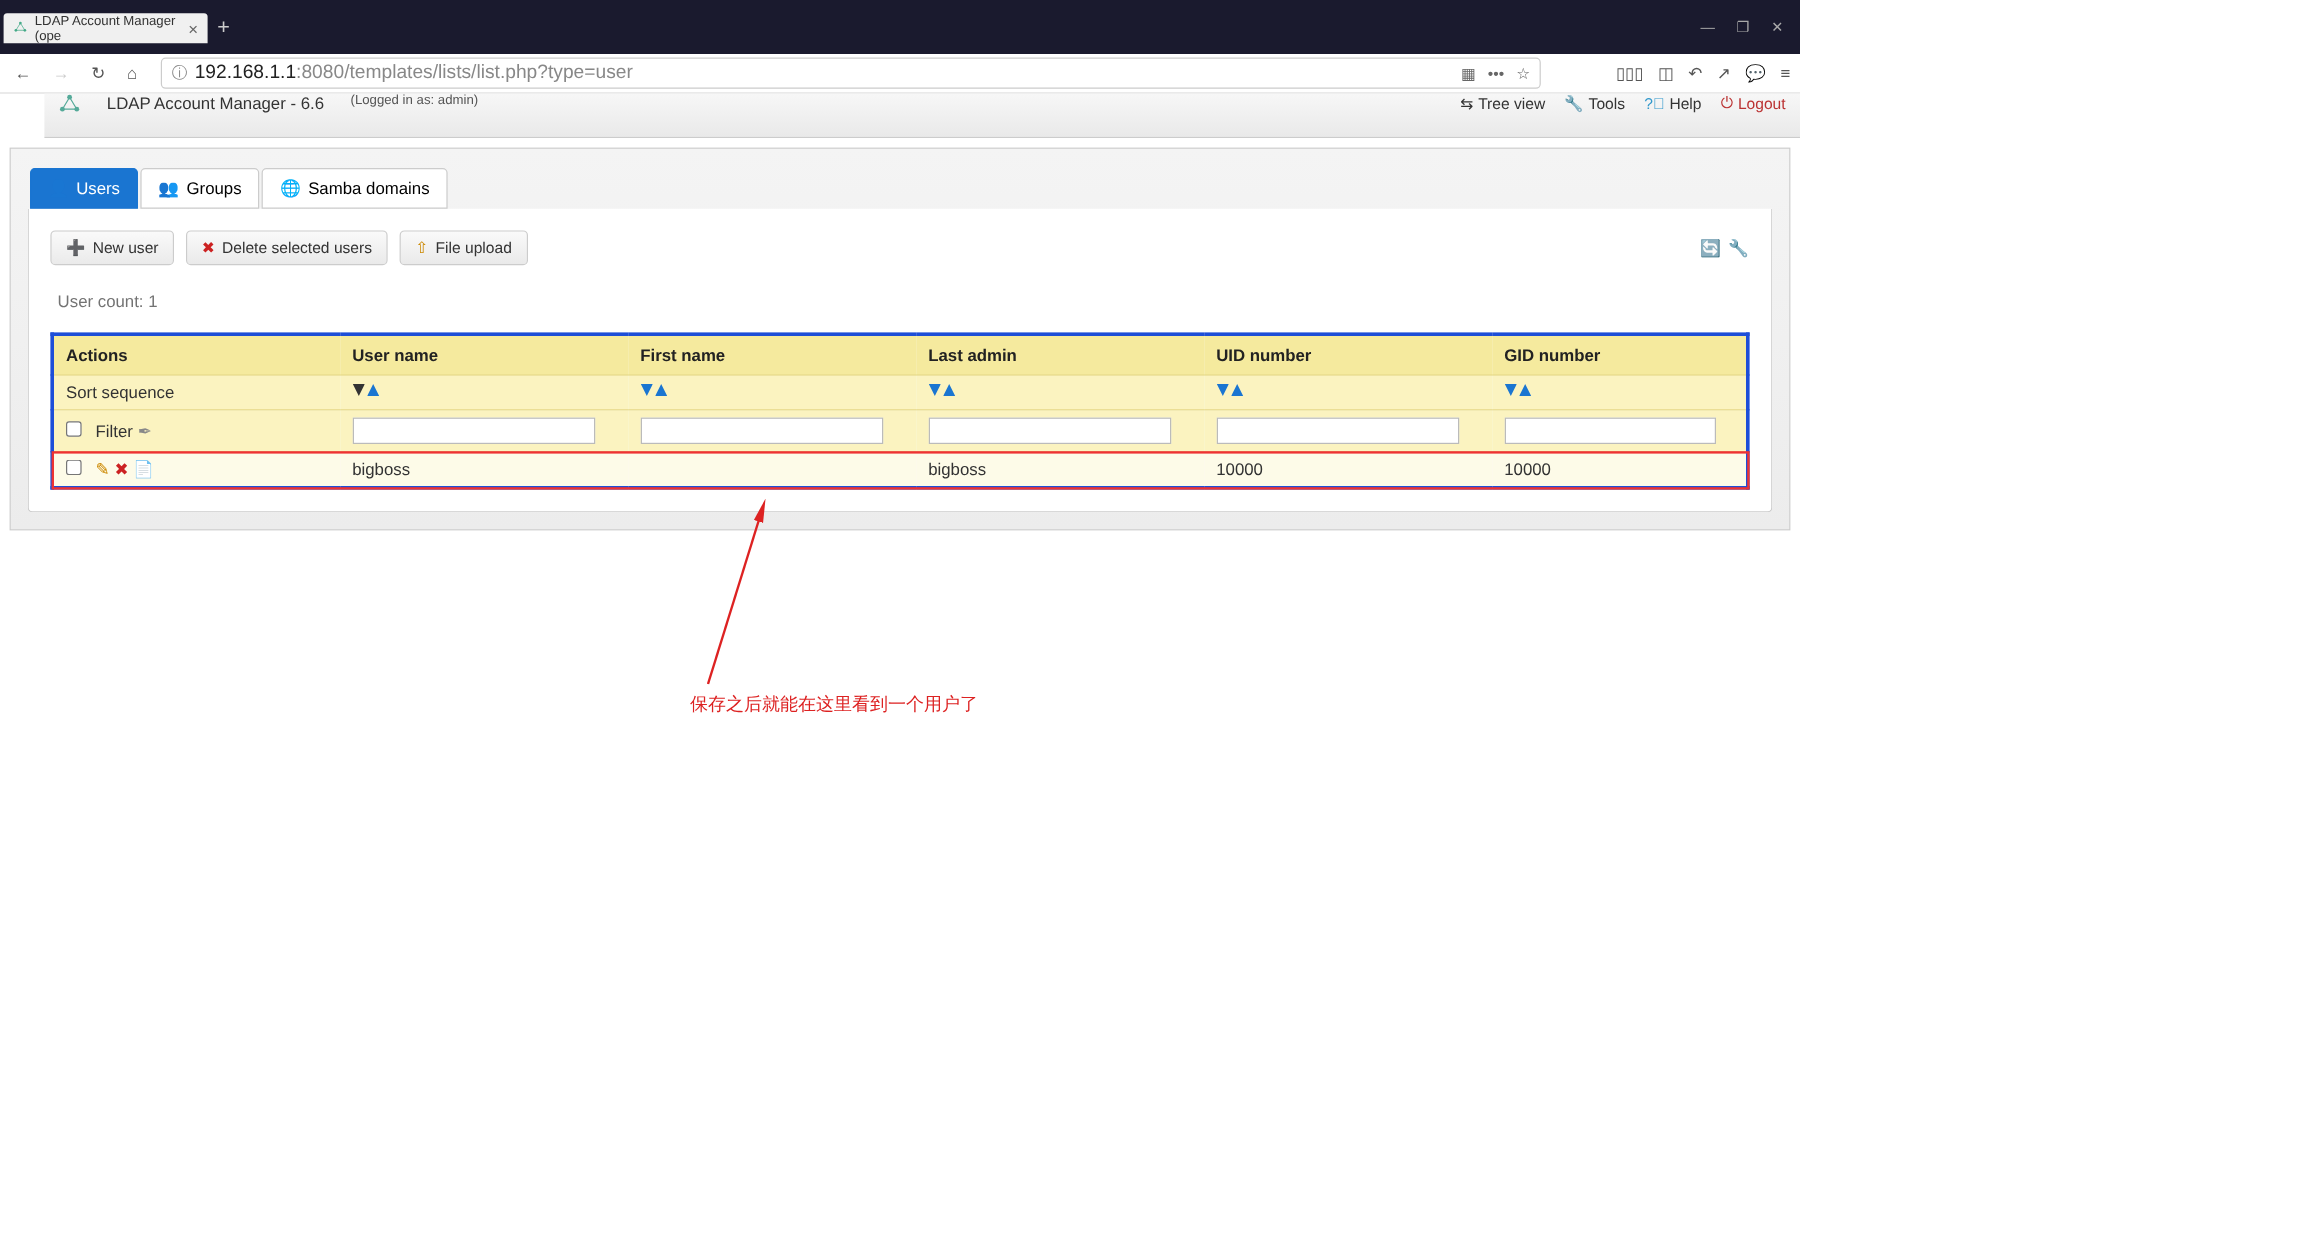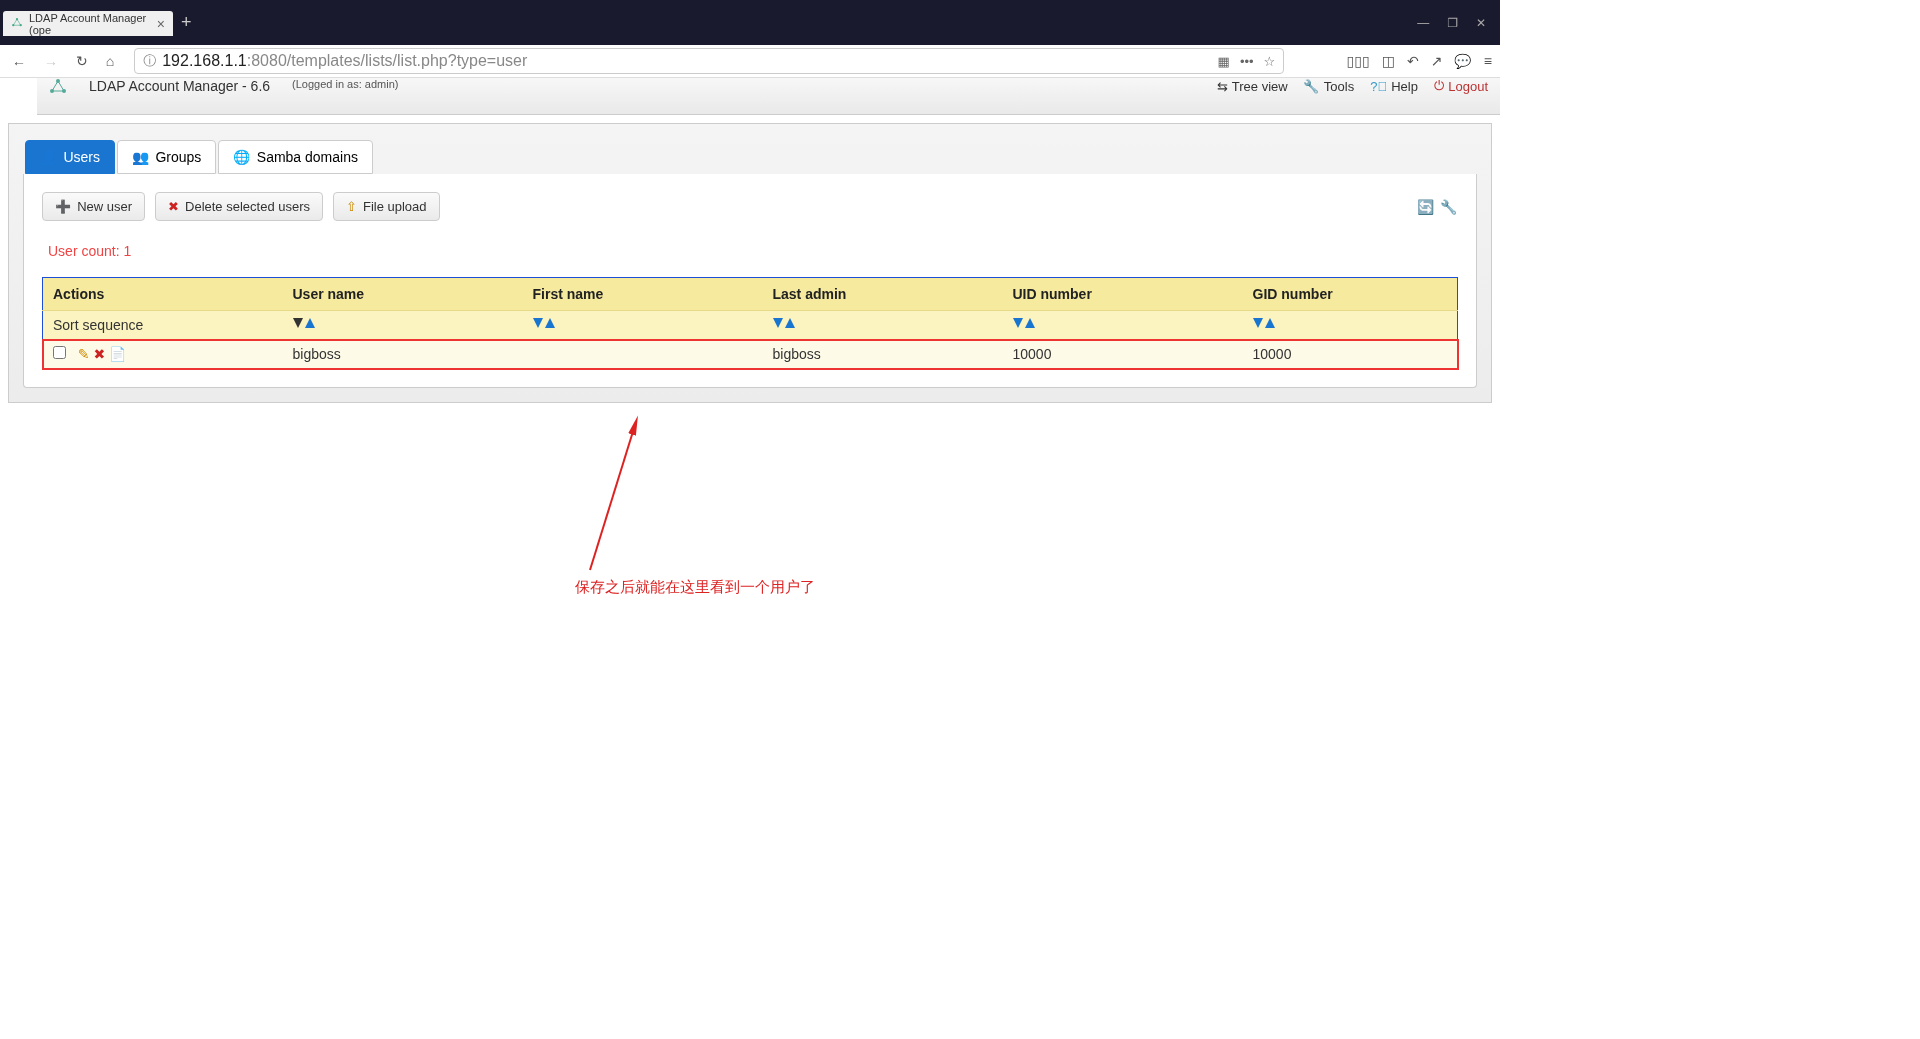--- a/index.html
+++ b/index.html
@@ -40,24 +40,24 @@
 .tab-strip { display: flex; gap: 2px; padding: 2px 0 0 2px; }
 .list-tab { padding: 8px 14px; border: 1px solid #ccc; border-radius: 4px 4px 0 0; background: #fff; display: flex; align-items: center; gap: 6px; font-size: 14px; cursor: pointer; }
 .list-tab.active { background: #1a75d1; color: #fff; border-color: #1a75d1; }
 .tab-content { background: #fff; border: 1px solid #ccc; border-top: none; border-radius: 0 0 4px 4px; padding: 18px; }
 
 .action-bar { display: flex; gap: 10px; align-items: center; }
 .btn { border: 1px solid #ccc; background: linear-gradient(#fafafa, #eaeaea); border-radius: 4px; padding: 6px 12px; font-size: 13px; display: inline-flex; align-items: center; gap: 6px; cursor: pointer; color: #333; }
 .right-icons { margin-left: auto; display: flex; gap: 6px; }
 .right-icons span { cursor: pointer; font-size: 14px; }
 
-.user-count { margin: 22px 0 18px 6px; font-size: 14px; color: #ef4444; }
-
-
-table.list { width: 100%; border-collapse: collapse; border: 1px solid #1d4ed8; }
+.user-count { margin: 22px 0 18px 6px; font-size: 14px; color: #737373; }
+
+
+table.list { width: 100%; border-collapse: collapse; border: 3px solid #1d4ed8; }
 table.list th { background: #f5ea9e; text-align: left; padding: 8px 10px; font-weight: bold; font-size: 14px; color: #222; border-bottom: 1px solid #e6d98a; }
 table.list td { padding: 6px 10px; font-size: 14px; color: #333; }
 tr.sort-row td, tr.filter-row td { background: #fbf3c0; border-bottom: 1px solid #e6d98a; }
 tr.data-row td { background: #fdfbe8; }
 tr.data-row.highlighted { outline: 2px solid #e33; outline-offset: -1px; }
 input.filter { width: 92%; border: 1px solid #bbb; padding: 3px; font-size: 12px; }
 .sort-arrows { display: inline-flex; gap: 2px; }
 .sort-arrows svg { cursor: pointer; }
 .row-actions { display: inline-flex; gap: 4px; align-items: center; }
 .row-actions span { cursor: pointer; }
@@ -235,20 +235,32 @@
                 </span></td>
             <td><span class="sort-arrows">
                   <svg width="10" height="12">
                     <polygon points="0,0 10,0 5,10" fill="#1a75d1"></polygon>
                   </svg>
                   <svg width="10" height="12">
                     <polygon points="5,0 10,10 0,10" fill="#1a75d1"></polygon>
                   </svg>
                 </span></td>
           </tr>
+          <tr class="filter-row">
+            <td>
+              <input type="checkbox" style="">
+              &nbsp;&nbsp;<span>Filter</span>
+              <span style="color:#888">✒</span>
+            </td>
+            <td><input class="filter" style=""></td>
+            <td><input class="filter" style=""></td>
+            <td><input class="filter" style=""></td>
+            <td><input class="filter" style=""></td>
+            <td><input class="filter" style=""></td>
+          </tr>
           <tr class="data-row highlighted">
             <td>
               <input type="checkbox" style="">
               &nbsp;
               <span class="row-actions">
                 <span style="color:#c80">✎</span>
                 <span style="color:#c22">✖</span>
                 <span style="color:#c22">📄</span>
               </span>
             </td>

